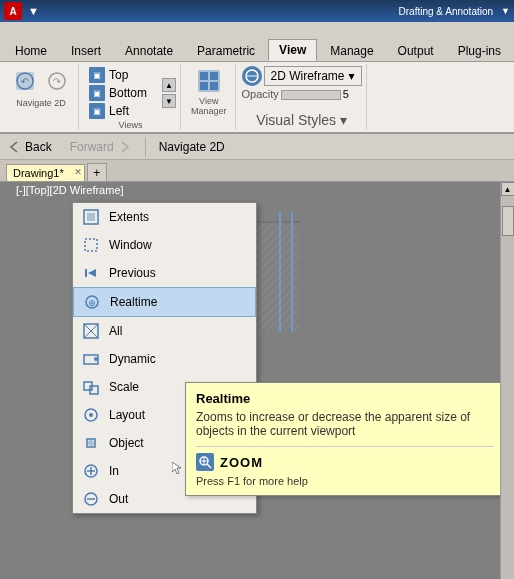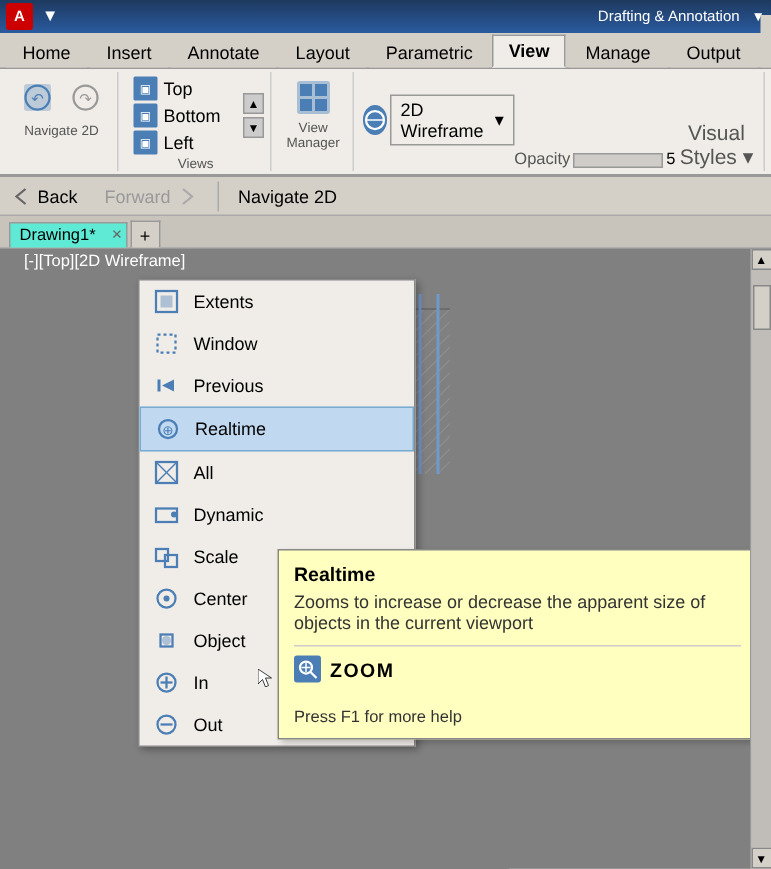--- a/index.html
+++ b/index.html
@@ -17,21 +17,21 @@
       width: 18px; height: 18px;
       background: #c00;
       border-radius: 2px;
       display: flex; align-items: center; justify-content: center;
       font-weight: bold; color: white; font-size: 10px;
       margin-right: 6px;
     }
 
     
     .ribbon-tabs {
-      height: 24px;
+      height: 40px;
       background: #d4d0c8;
       display: flex;
       align-items: flex-end;
       padding-left: 4px;
       border-bottom: 1px solid #999;
     }
     .ribbon-tab {
       padding: 3px 10px;
       font-size: 12px;
       cursor: pointer;
@@ -112,21 +112,21 @@
     .tab-bar {
       height: 22px;
       background: #c8c4bc;
       display: flex;
       align-items: flex-end;
       padding-left: 6px;
       border-bottom: 1px solid #999;
     }
     .doc-tab {
       padding: 2px 20px 2px 6px;
-      background: #5eead4;
+      background: #fef9c3;
       border: 1px solid #999;
       border-bottom: none;
       font-size: 11px;
       cursor: pointer;
       position: relative;
     }
     .doc-tab .close-btn {
       position: absolute; right: 2px; top: 2px;
       font-size: 9px; cursor: pointer; color: #666;
     }
@@ -153,21 +153,21 @@
     .drawing-canvas {
       flex: 1;
       background: #808080;
       position: relative;
       overflow: hidden;
     }
 
     
     .dropdown-menu {
       position: absolute;
-      left: 92px;
+      left: 72px;
       top: 20px;
       width: 185px;
       background: #f0ede8;
       border: 1px solid #888;
       z-index: 100;
       box-shadow: 2px 2px 5px rgba(0,0,0,0.3);
     }
     .menu-item {
       display: flex;
       align-items: center;
@@ -201,21 +201,21 @@
       margin-bottom: 4px;
     }
     .tooltip-desc {
       margin-bottom: 8px;
       color: #333;
     }
     .tooltip-zoom-row {
       display: flex;
       align-items: center;
       gap: 6px;
-      margin-bottom: 17px;
+      margin-bottom: 4px;
     }
     .tooltip-zoom-icon {
       width: 18px; height: 18px;
       background: #4a7eb5;
       border-radius: 2px;
       display: flex; align-items: center; justify-content: center;
       color: white; font-size: 10px;
     }
     .tooltip-zoom-label {
       font-weight: bold;
@@ -288,21 +288,20 @@
   <span style="color:white; font-size:11px;">▼</span>
   <span style="flex:1"></span>
   <span style="color:white; font-size:10px; margin-right:8px;text-align:center;">Drafting &amp; Annotation</span>
   <span style="color:white; font-size:9px;">▼</span>
 </div>
 
 <div class="ribbon-tabs">
   <div class="ribbon-tab">Home</div>
   <div class="ribbon-tab">Insert</div>
   <div class="ribbon-tab">Annotate</div>
-  <div class="ribbon-tab">Layout</div>
   <div class="ribbon-tab">Parametric</div>
   <div class="ribbon-tab active">View</div>
   <div class="ribbon-tab">Manage</div>
   <div class="ribbon-tab">Output</div>
   <div class="ribbon-tab">Plug-ins</div>
 </div>
 
 <div class="ribbon-panel">
 
   <div style="display:flex; flex-direction:column; align-items:center; border-right:1px solid #ccc; padding:2px 6px;">
@@ -355,21 +354,21 @@
         <rect x="5" y="5" width="8" height="8" fill="#4a7eb5"></rect>
         <rect x="15" y="5" width="8" height="8" fill="#4a7eb5"></rect>
         <rect x="5" y="15" width="8" height="8" fill="#4a7eb5"></rect>
         <rect x="15" y="15" width="8" height="8" fill="#4a7eb5"></rect>
       </svg>
     </div>
     <div style="font-size:9px; color:#555; white-space:nowrap;">View</div>
     <div style="font-size:9px; color:#555; white-space:nowrap;">Manager</div>
   </div>
 
-  <div style="display:flex; flex-direction:row; border-right:1px solid #ccc; padding:2px 4px;">
+  <div style="display:flex; flex-direction:column; border-right:1px solid #ccc; padding:2px 4px;">
     <div style="display:flex; align-items:center; gap:2px; margin-bottom:2px;">
       <div style="width:20px;height:20px;background:#4a7eb5;border-radius:50%;display:flex;align-items:center;justify-content:center;">
         <svg width="16" height="16" viewBox="0 0 16 16">
             <circle cx="8" cy="8" r="6" fill="none" stroke="white" stroke-width="1.5"></circle>
             <line x1="2" y1="8" x2="14" y2="8" stroke="white" stroke-width="1"></line>
           </svg>
       </div>
       <div class="wireframe-btn">
         <span>2D Wireframe</span> ▾
       </div>
@@ -503,21 +502,21 @@
         </div>
         <span>Scale</span>
       </div>
       <div class="menu-item">
         <div class="menu-icon">
           <svg width="18" height="18" viewBox="0 0 18 18">
               <circle cx="9" cy="9" r="6" fill="none" stroke="#4a7eb5" stroke-width="1.5"></circle>
               <circle cx="9" cy="9" r="2" fill="#4a7eb5"></circle>
             </svg>
         </div>
-        <span>Center</span>
+        <span>Layout</span>
       </div>
       <div class="menu-item">
         <div class="menu-icon">
           <svg width="18" height="18" viewBox="0 0 18 18">
               <rect x="5" y="5" width="8" height="8" fill="none" stroke="#4a7eb5" stroke-width="1.5"></rect>
               <circle cx="9" cy="9" r="3" fill="#4a7eb5" opacity="0.4"></circle>
             </svg>
         </div>
         <span>Object</span>
       </div>

